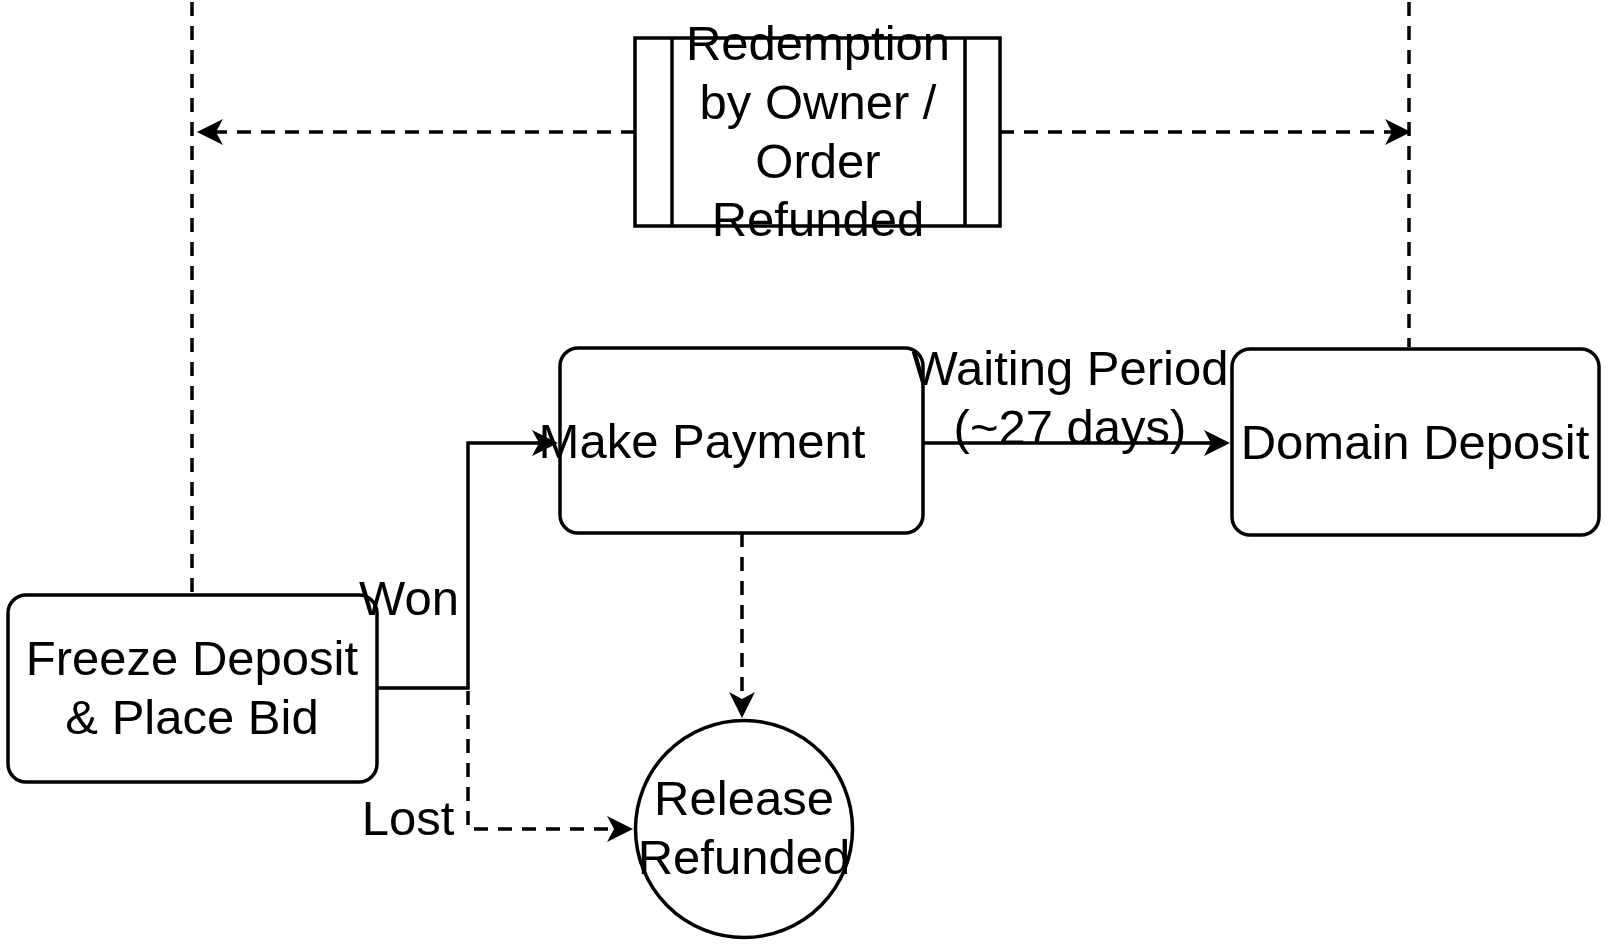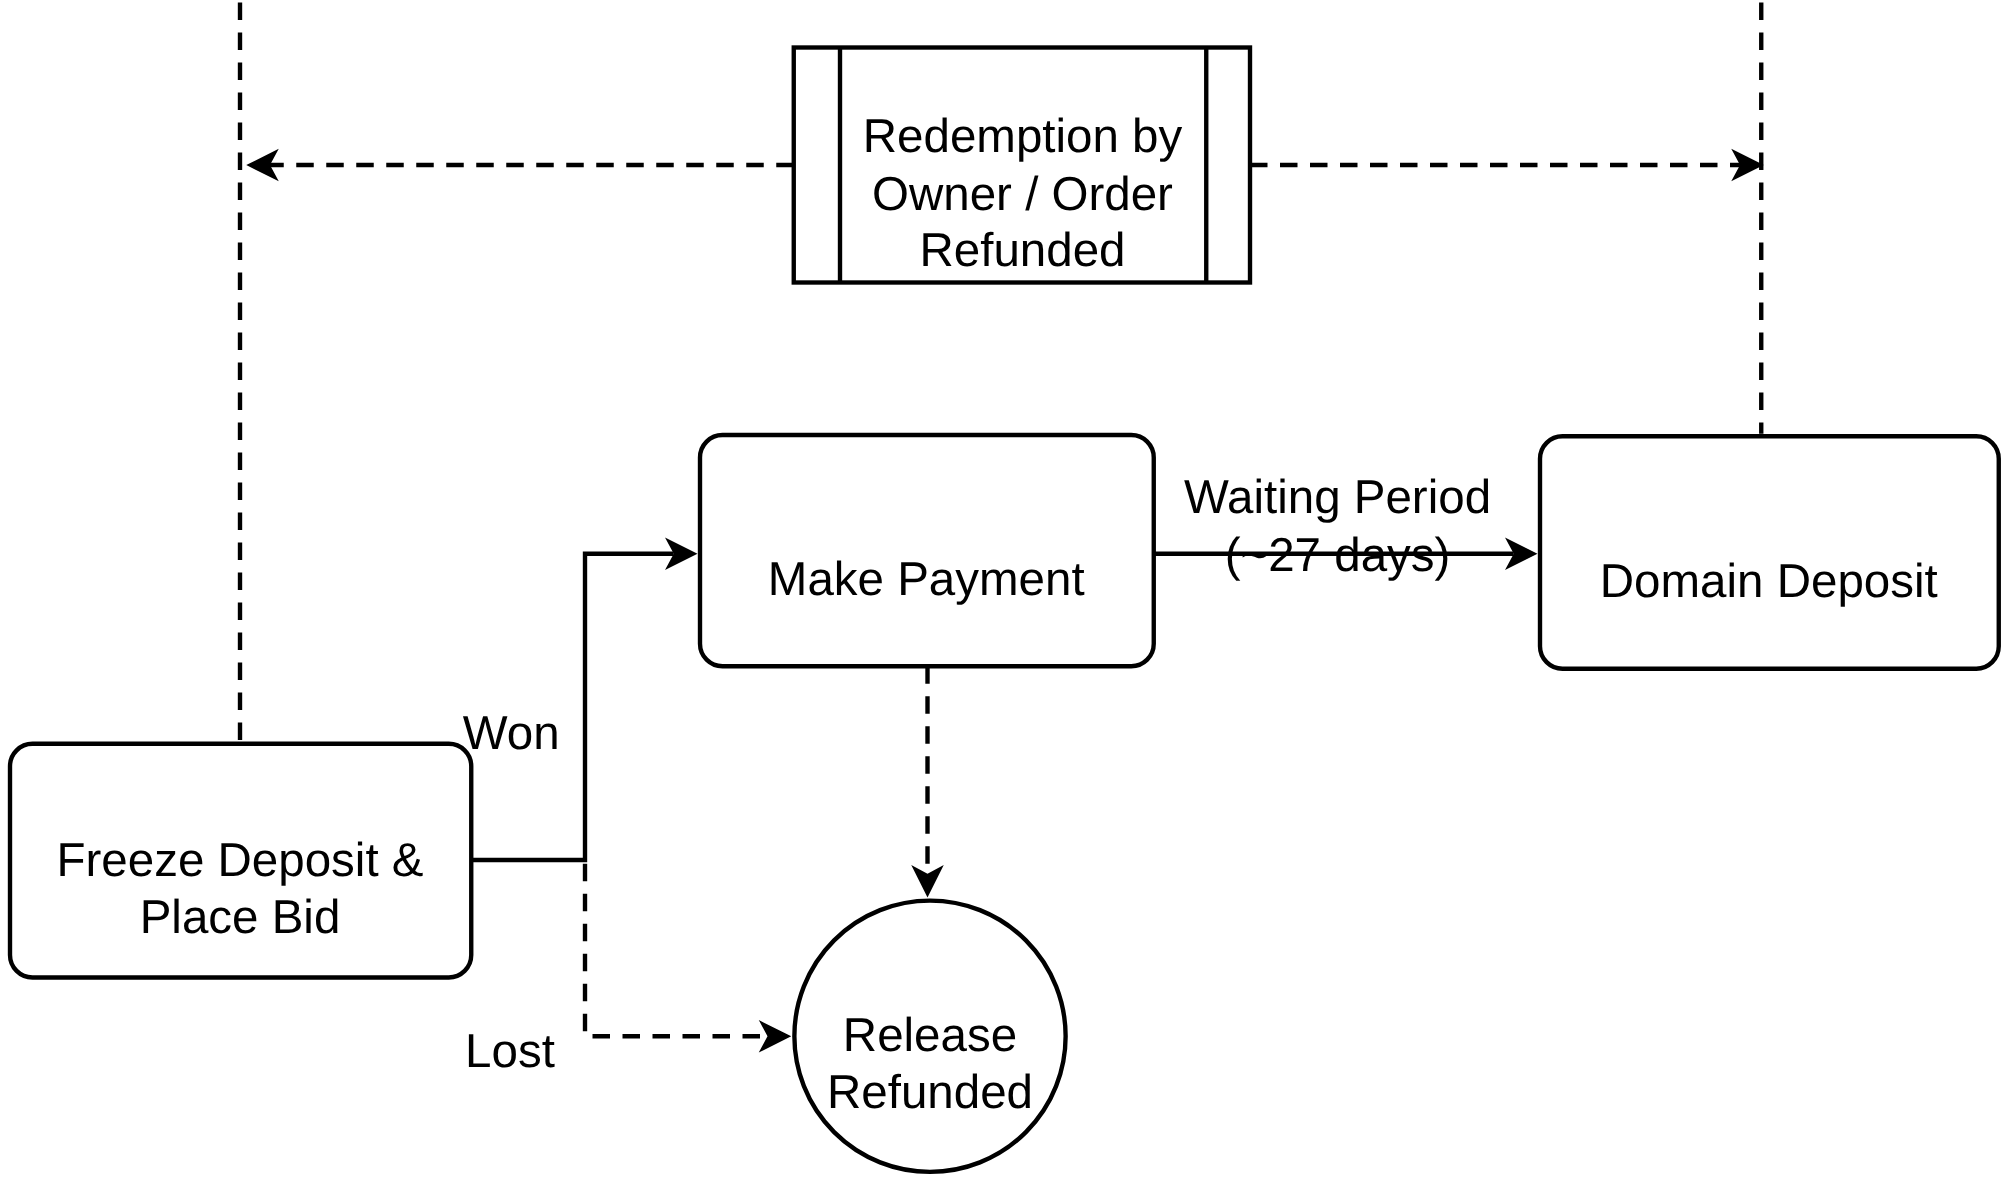--- a/index.html
+++ b/index.html
@@ -33,25 +33,24 @@
     stroke: #000000;
     stroke-width: 3.5;
   }
   .dashed {
     stroke-dasharray: 14 10;
   }
   .lbl {
     position: absolute;
     transform: translate(-50%, -50%);
     text-align: center;
-    font-size: 38px;
+    font-size: 49px;
     line-height: 1.2;
     color: #000000;
     white-space: normal;
-    margin-top: 24px;
   }
 </style>
 </head>
 <body>
 
 <div id="canvas">
 
   <svg id="diagram-svg" viewBox="0 0 1611 951" xmlns="http://www.w3.org/2000/svg">
     <defs>
       <marker id="arrow" viewBox="0 0 28 28" markerWidth="28" markerHeight="28" refX="8" refY="14" orient="auto" markerUnits="userSpaceOnUse">
@@ -81,27 +80,27 @@
 
     <rect class="shape" x="1232" y="349" width="367" height="186" rx="18" ry="18"></rect>
 
     <rect class="shape" x="8" y="595" width="369" height="187" rx="18" ry="18"></rect>
 
     <circle class="shape" cx="744" cy="829" r="108.5"></circle>
   </svg>
 
   <div class="lbl" style="left:818px; top:132px; width:310px;">Redemption by Owner / Order Refunded</div>
 
-  <div class="lbl" style="left:741px; top:441px; width:340px;">Make Payment</div>
+  <div class="lbl" style="left:702px; top:441px; width:340px;">Make Payment</div>
 
   <div class="lbl" style="left:1415px; top:442px; width:350px;">Domain Deposit</div>
 
   <div class="lbl" style="left:192px; top:688px; width:350px;">Freeze Deposit &amp; Place Bid</div>
 
   <div class="lbl" style="left:744px; top:828px; width:250px;">Release Refunded</div>
 
-  <div class="lbl" style="left:409px; top:564px;text-align:center;">Won</div>
+  <div class="lbl" style="left:409px; top:598px;text-align:center;">Won</div>
 
   <div class="lbl" style="left:408px; top:818px;">Lost</div>
 
   <div class="lbl" style="left:1070px; top:398px; width:330px;">Waiting Period (~27 days)</div>
 
 </div>
 
 </body></html>

